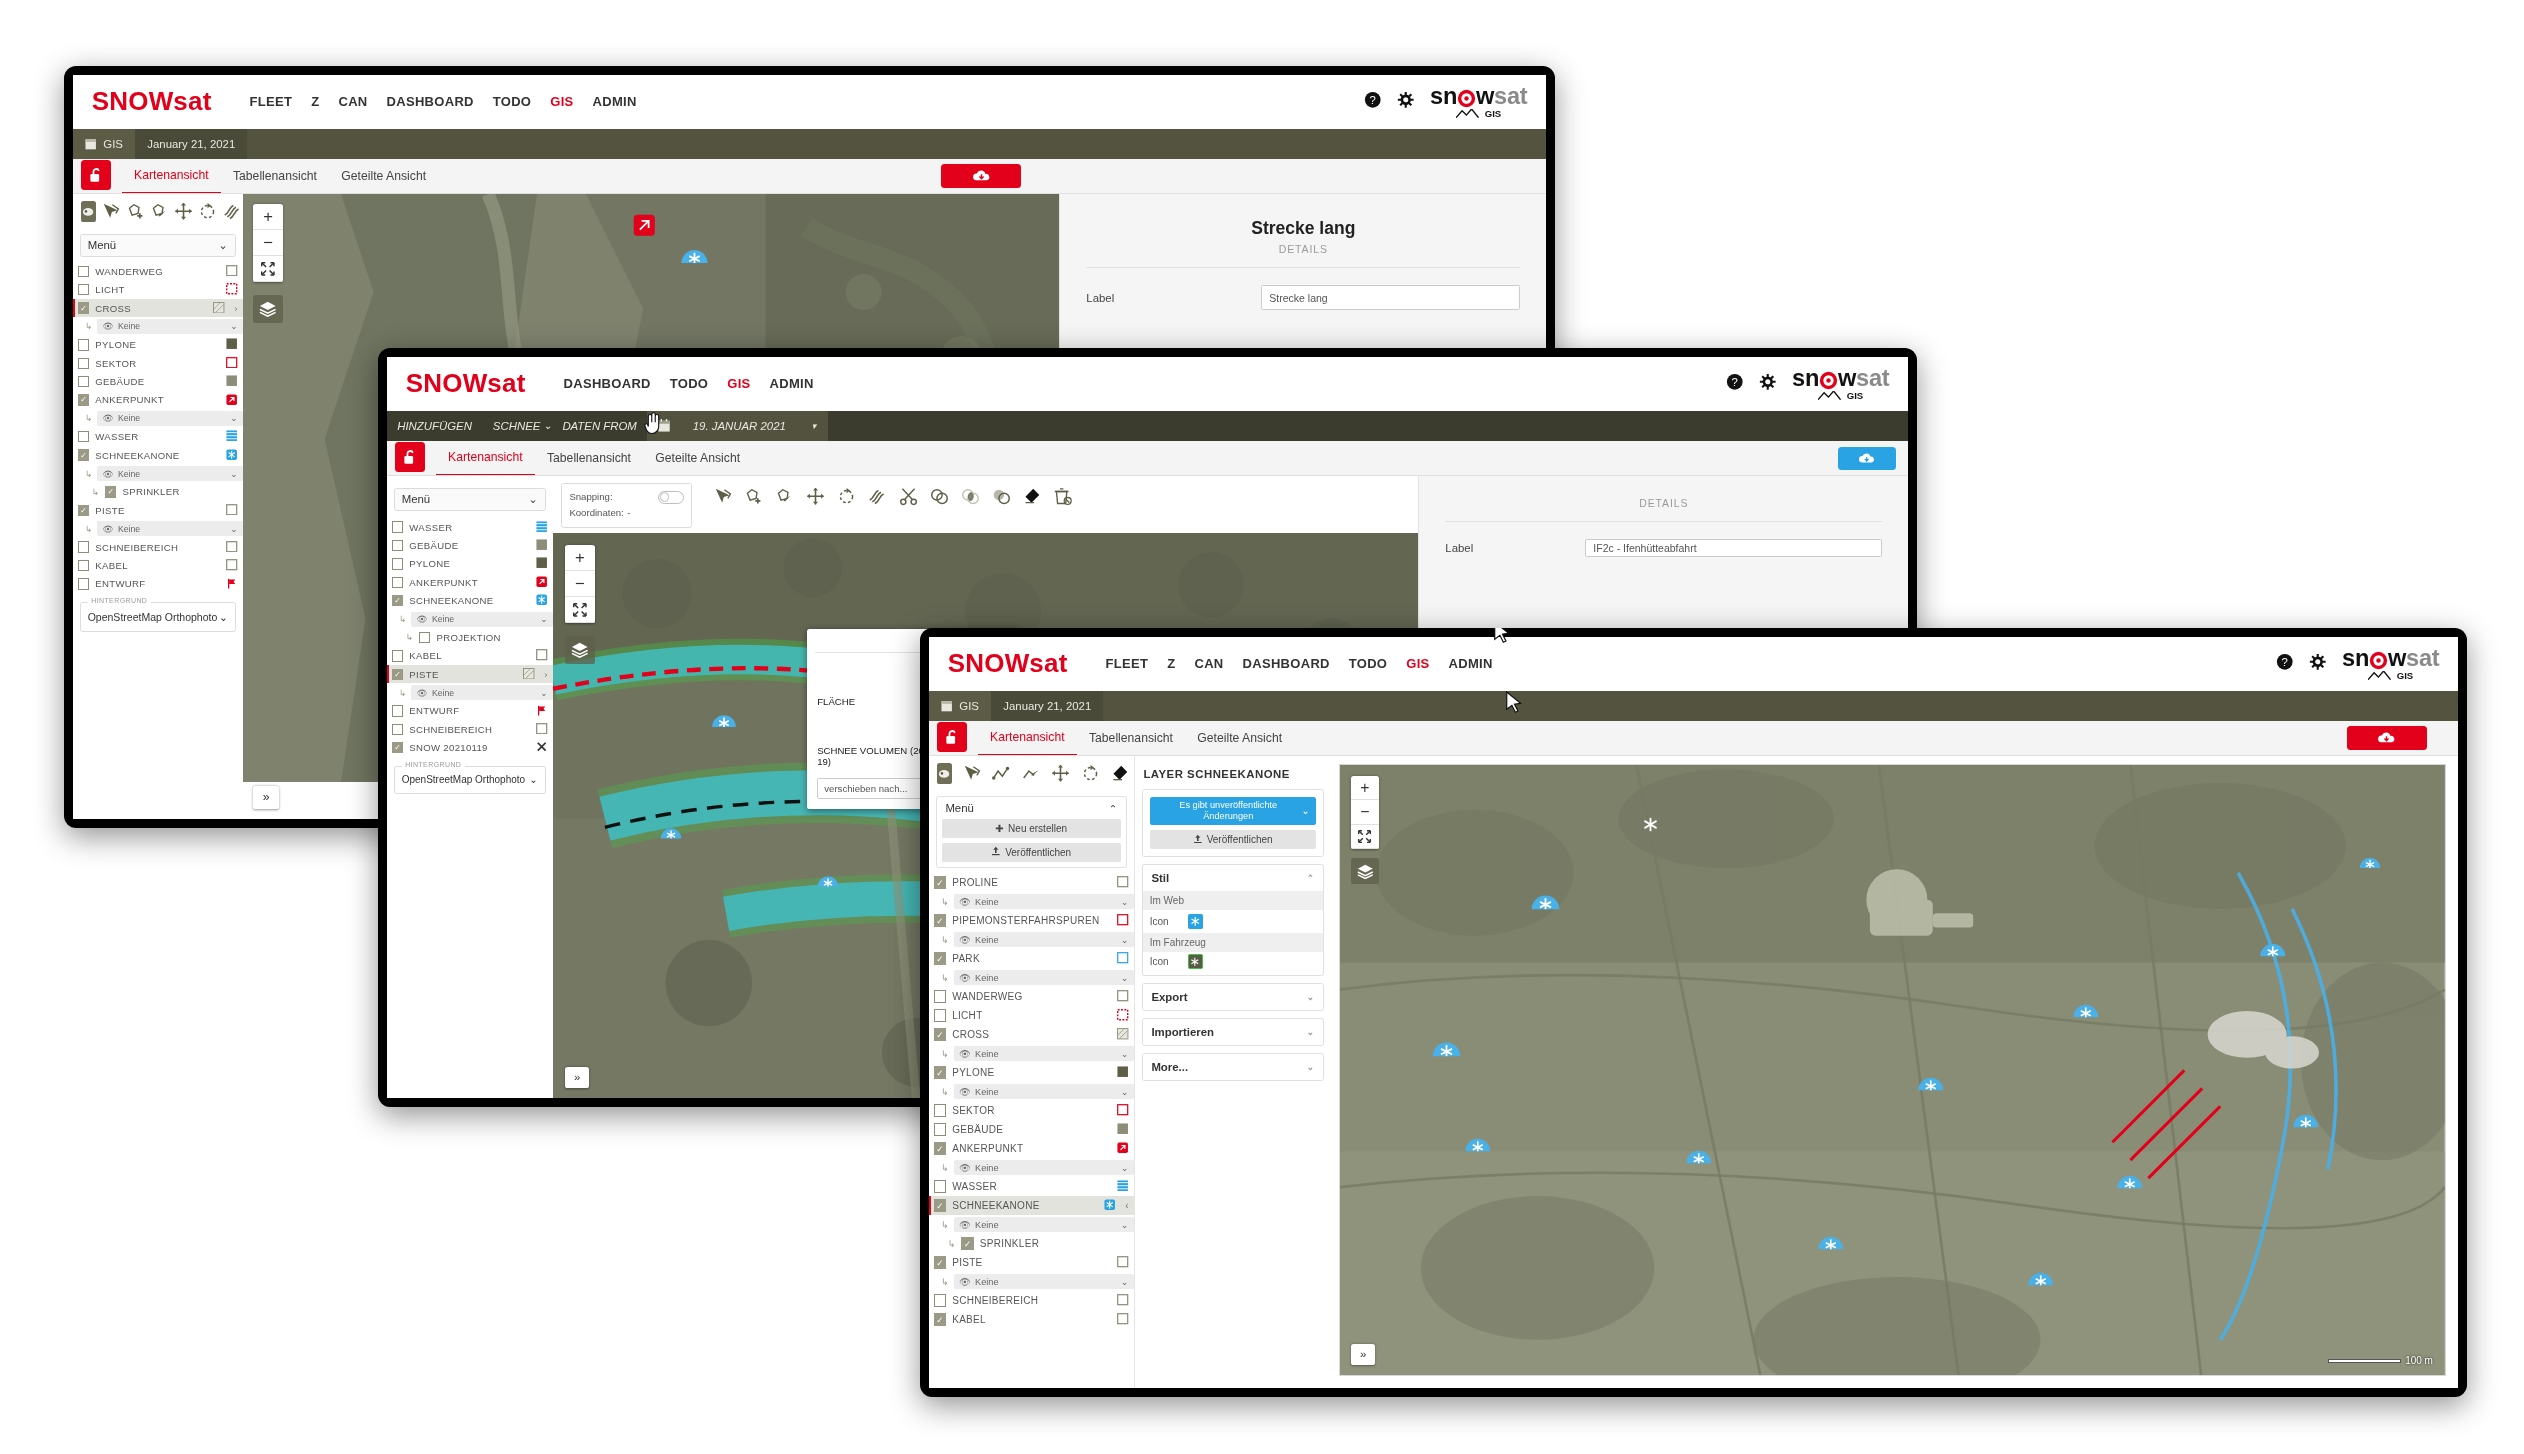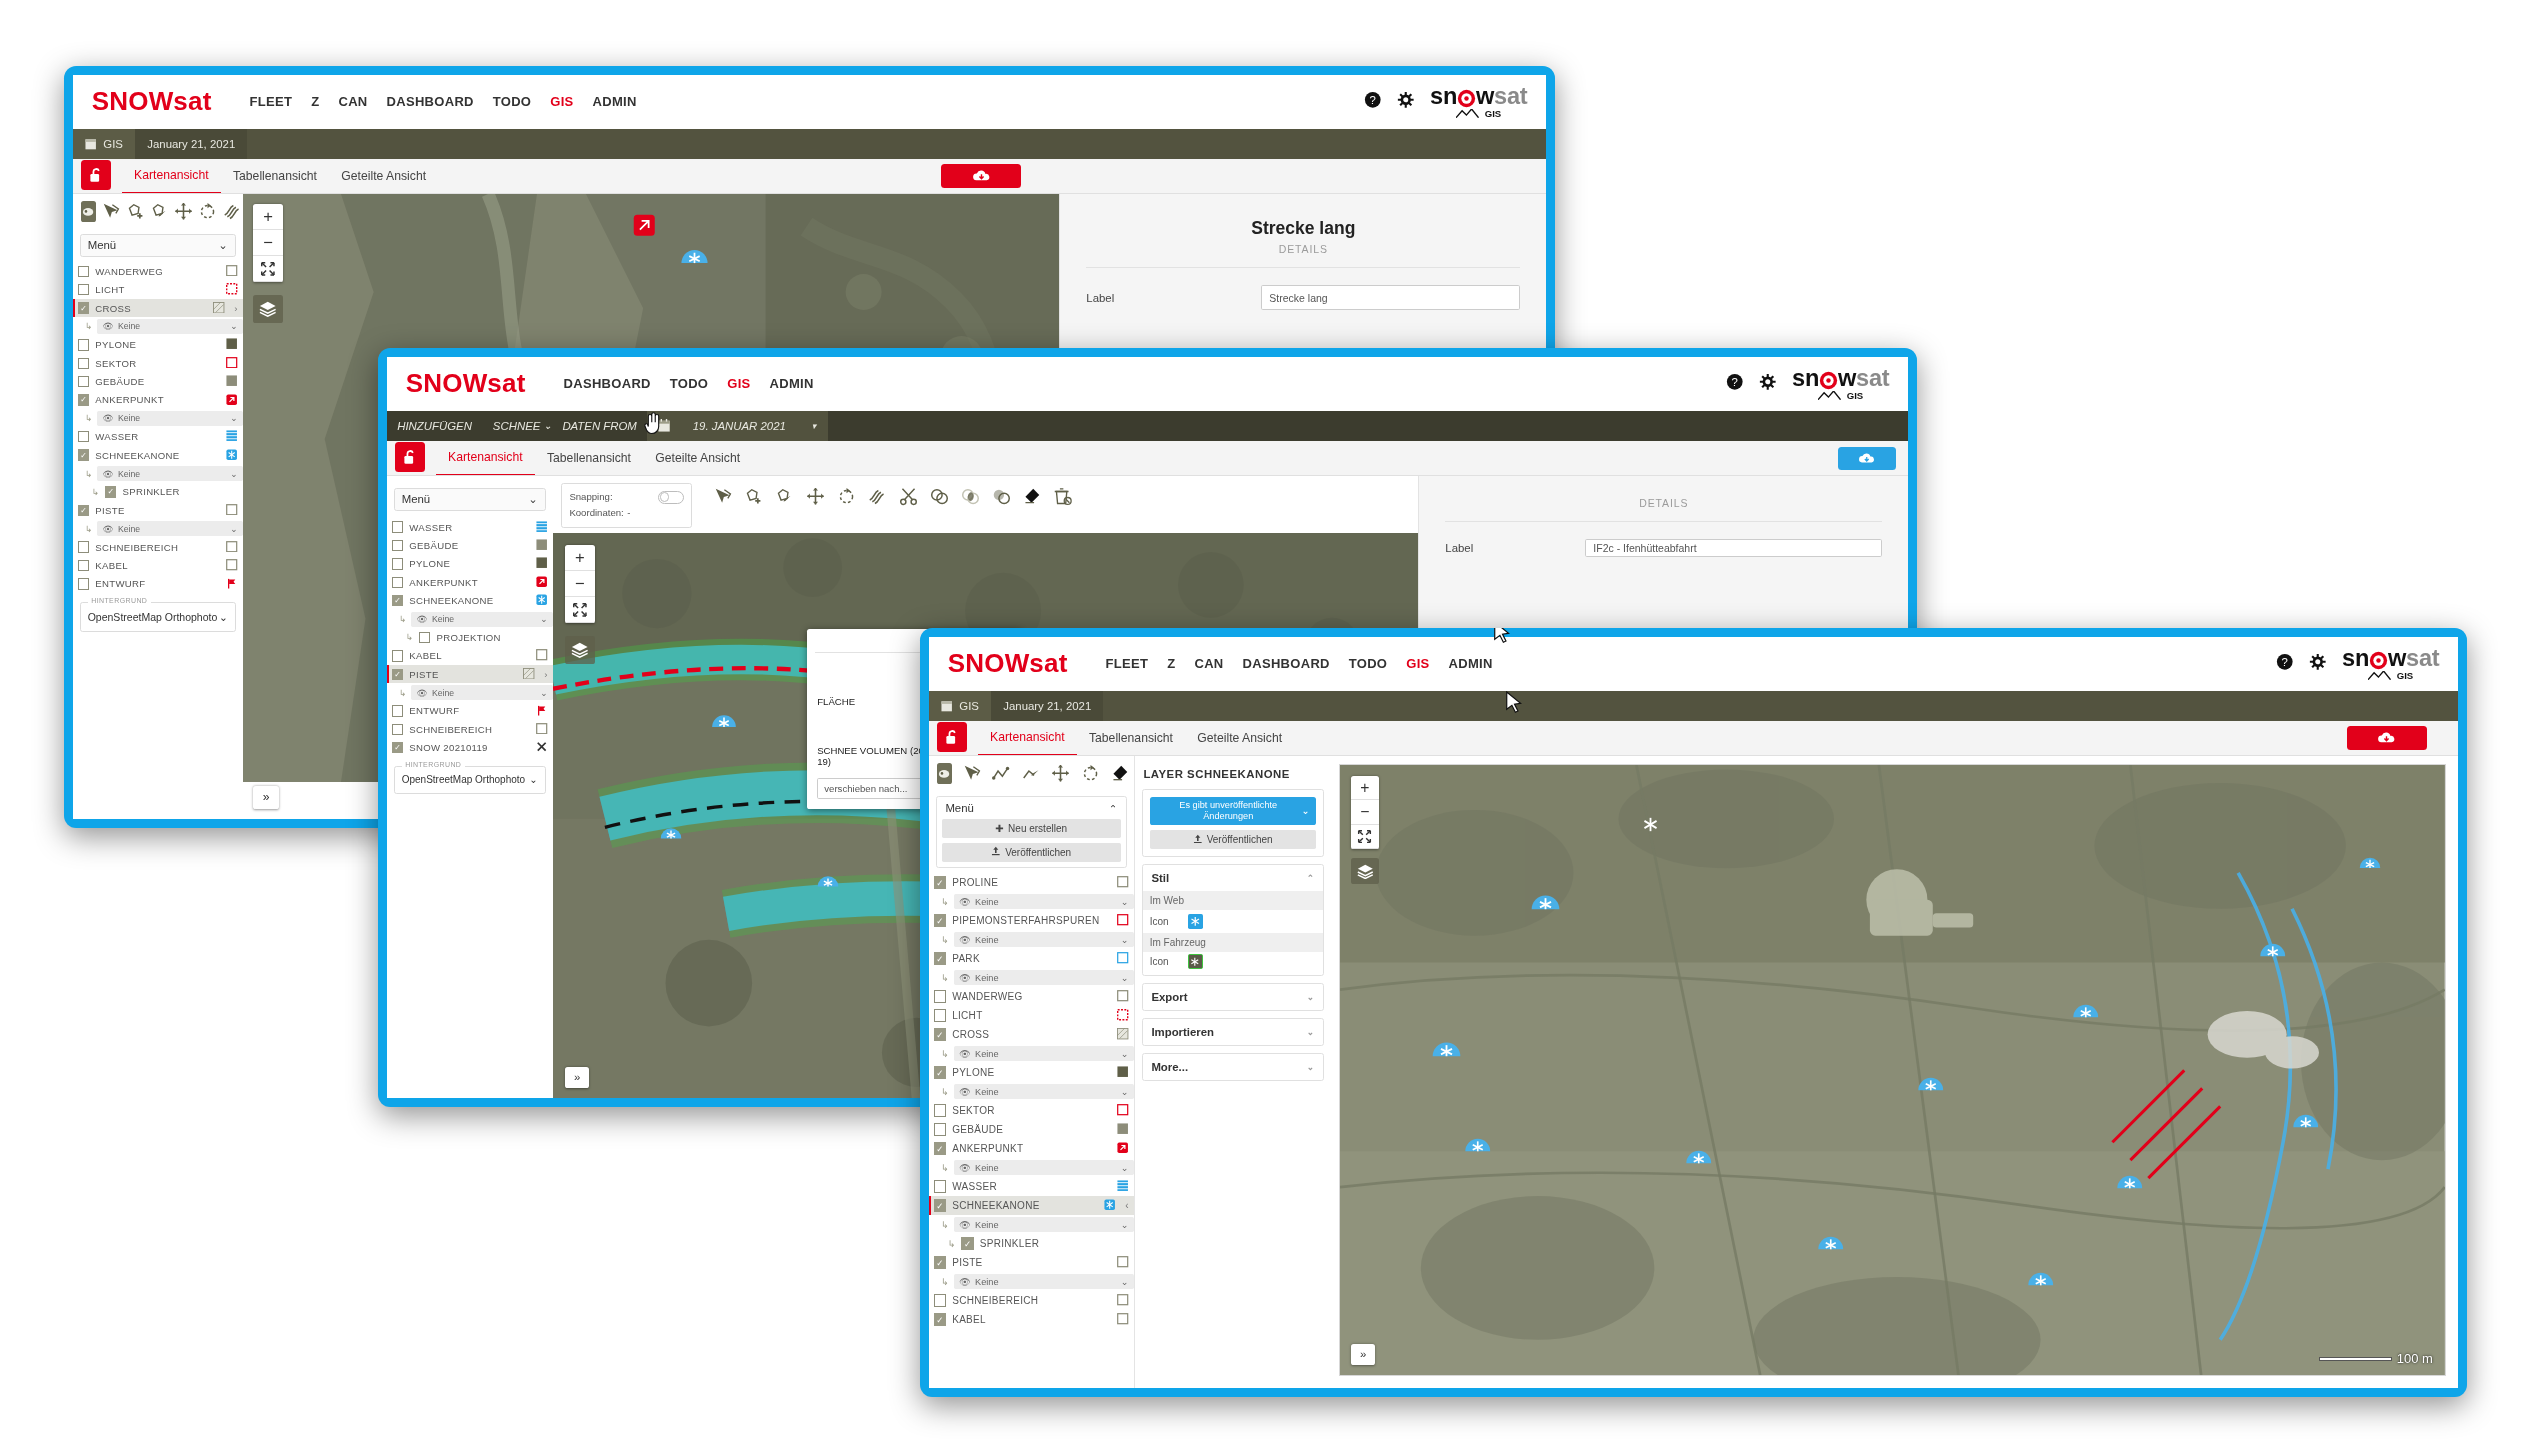--- a/index.html
+++ b/index.html
@@ -2,21 +2,21 @@
 <html style="font-size:14px"><head>
 <meta charset="utf-8">
 <style>
   * { box-sizing: border-box; margin:0; padding:0; }
   html,body { width:2525px; height:1455px; background:#ffffff; overflow:hidden;
     font-family:"Liberation Sans", sans-serif; }
 
   .stage { position:relative; width:2525px; height:1455px; }
 
   
-  .win { position:absolute; background:#0ea5e9; border-radius:12.2px;
+  .win { position:absolute; background:#000000; border-radius:12.2px;
          box-shadow:0 8.7px 30px rgba(0,0,0,.42); padding:8.7px;
          overflow:hidden; }
   .win-inner { position:relative; width:100%; height:100%; background:#fff; overflow:hidden; }
 
   
   .topnav { display:flex; align-items:center; background:#fff; height:54px; padding:0 19px; }
   .brand { color:#e2001a; font-weight:bold; letter-spacing:0.2px; }
   .nav-links { display:flex; align-items:center; gap:19px; margin-left:38px; }
   .nav-links a { color:#333; font-weight:bold; text-decoration:none; letter-spacing:0.3px; }
   .nav-links a.active { color:#e2001a; }
@@ -1482,21 +1482,21 @@
           <div class="layerctl" style="left:10.5px; top:93px; width:28px; height:26px;">
             <svg width="16.6" height="15" viewBox="0 0 20 18">
                 <path d="M10 1l9 4.6-9 4.6-9-4.6z" fill="#fff"></path>
                 <path d="M1 9.6L10 14l9-4.4" fill="none" stroke="#fff" stroke-width="1.8"></path>
                 <path d="M1 13L10 17.4 19 13" fill="none" stroke="#fff" stroke-width="1.8"></path>
               </svg>
           </div>
           <div class="expandctl" style="left:10.5px; bottom:10.5px; width:24.5px; height:21px; font-size:11.4px;">»</div>
           <div style="position:absolute; right:12.2px; bottom:8.7px; display:flex; align-items:center; gap:4.4px;">
             <span style="display:block; width:73px; height:3.5px; background:#fff; border:0.9px solid #555;"></span>
-            <span style="font-size:13px; color:#fff; text-shadow:0 0 2.6px #000;">100 m</span>
+            <span style="font-size:10px; color:#fff; text-shadow:0 0 2.6px #000;">100 m</span>
           </div>
         </div>
       </div>
     </div>
 
     <svg style="position:absolute; left:573px; top:-7px;" width="19" height="24.5" viewBox="0 0 22 28">
       <path d="M2 1l16 13-7 1 4 8-3 1.4-4-8-6 4.6z" fill="#fff" stroke="#111" stroke-width="1.4"></path>
     </svg>
   </div>
 

